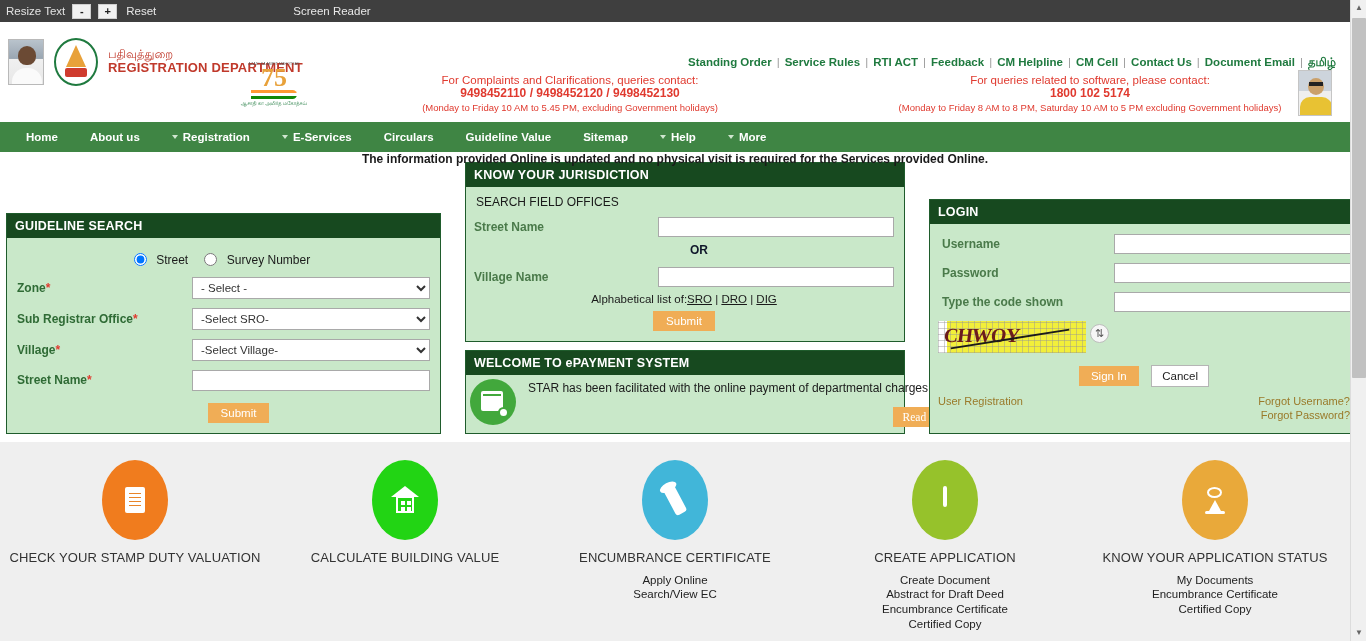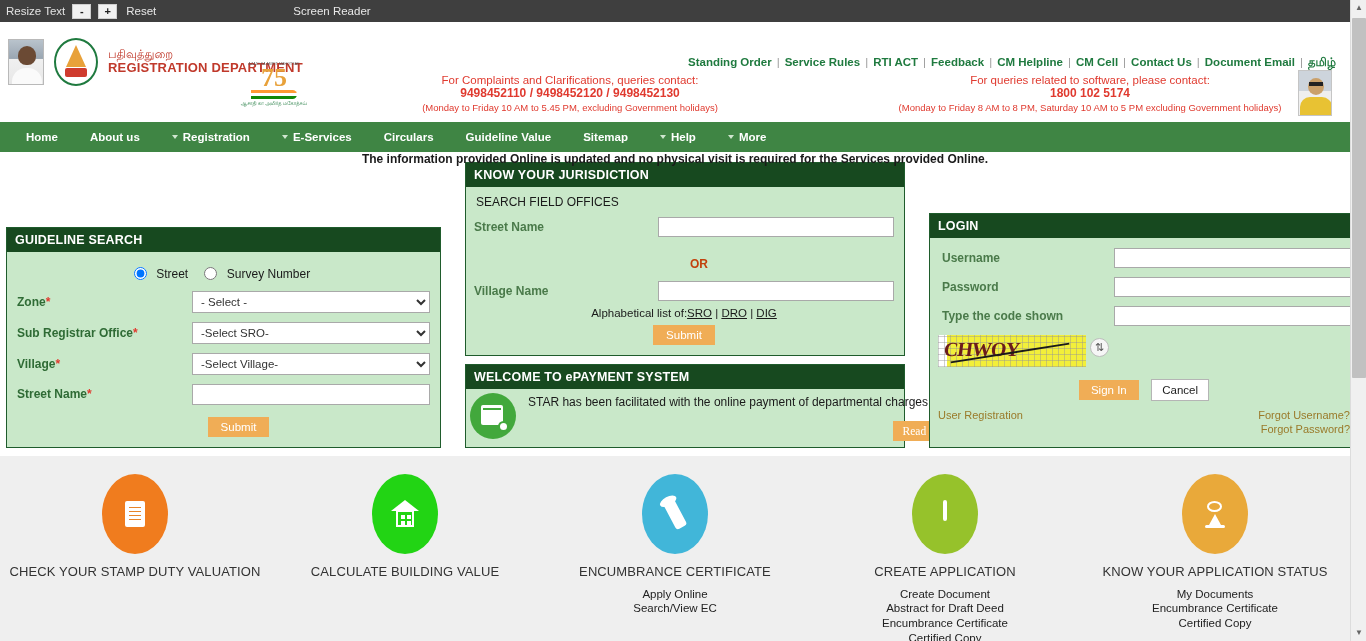--- a/index.html
+++ b/index.html
@@ -139,21 +139,21 @@
   .btn-submit {
     background:#f0ad56; color:#fff; border:none; font-size:11.5px;
     padding:4px 13px; cursor:pointer; font-family:"Liberation Sans", sans-serif;
   }
   .center { text-align:center; }
 
   .sfo { font-size:12px; color:#1a1a1a; margin:0 0 8px 2px; }
   .j-row { display:flex; align-items:center; margin-bottom:6px; }
   .j-row .lab { width:186px; font-size:12px; font-weight:bold; color:#4a7a4a; }
   .j-input { width:238px; height:20px; border:1px solid #a9a9a9; background:#fff; }
-  .or { text-align:center; font-size:12px; font-weight:bold; color:#c2410c; margin:20px 0 10px 30px; }
+  .or { text-align:center; font-size:12px; font-weight:bold; color:#0f172a; margin:6px 0 10px 30px; }
   .alpha { text-align:center; font-size:11.5px; color:#1a1a1a; margin-top:6px; }
   .alpha a { color:#1a1a1a; }
 
   .epay-row { display:flex; align-items:flex-start; gap:12px; padding:4px 6px 6px 4px; }
   .epay-icon {
     width:46px; height:46px; border-radius:50%; background:#42a83c; flex:0 0 auto;
     position:relative;
   }
   .epay-icon .cal {
     position:absolute; left:11px; top:12px; width:22px; height:20px; background:#fff; border-radius:2px;

